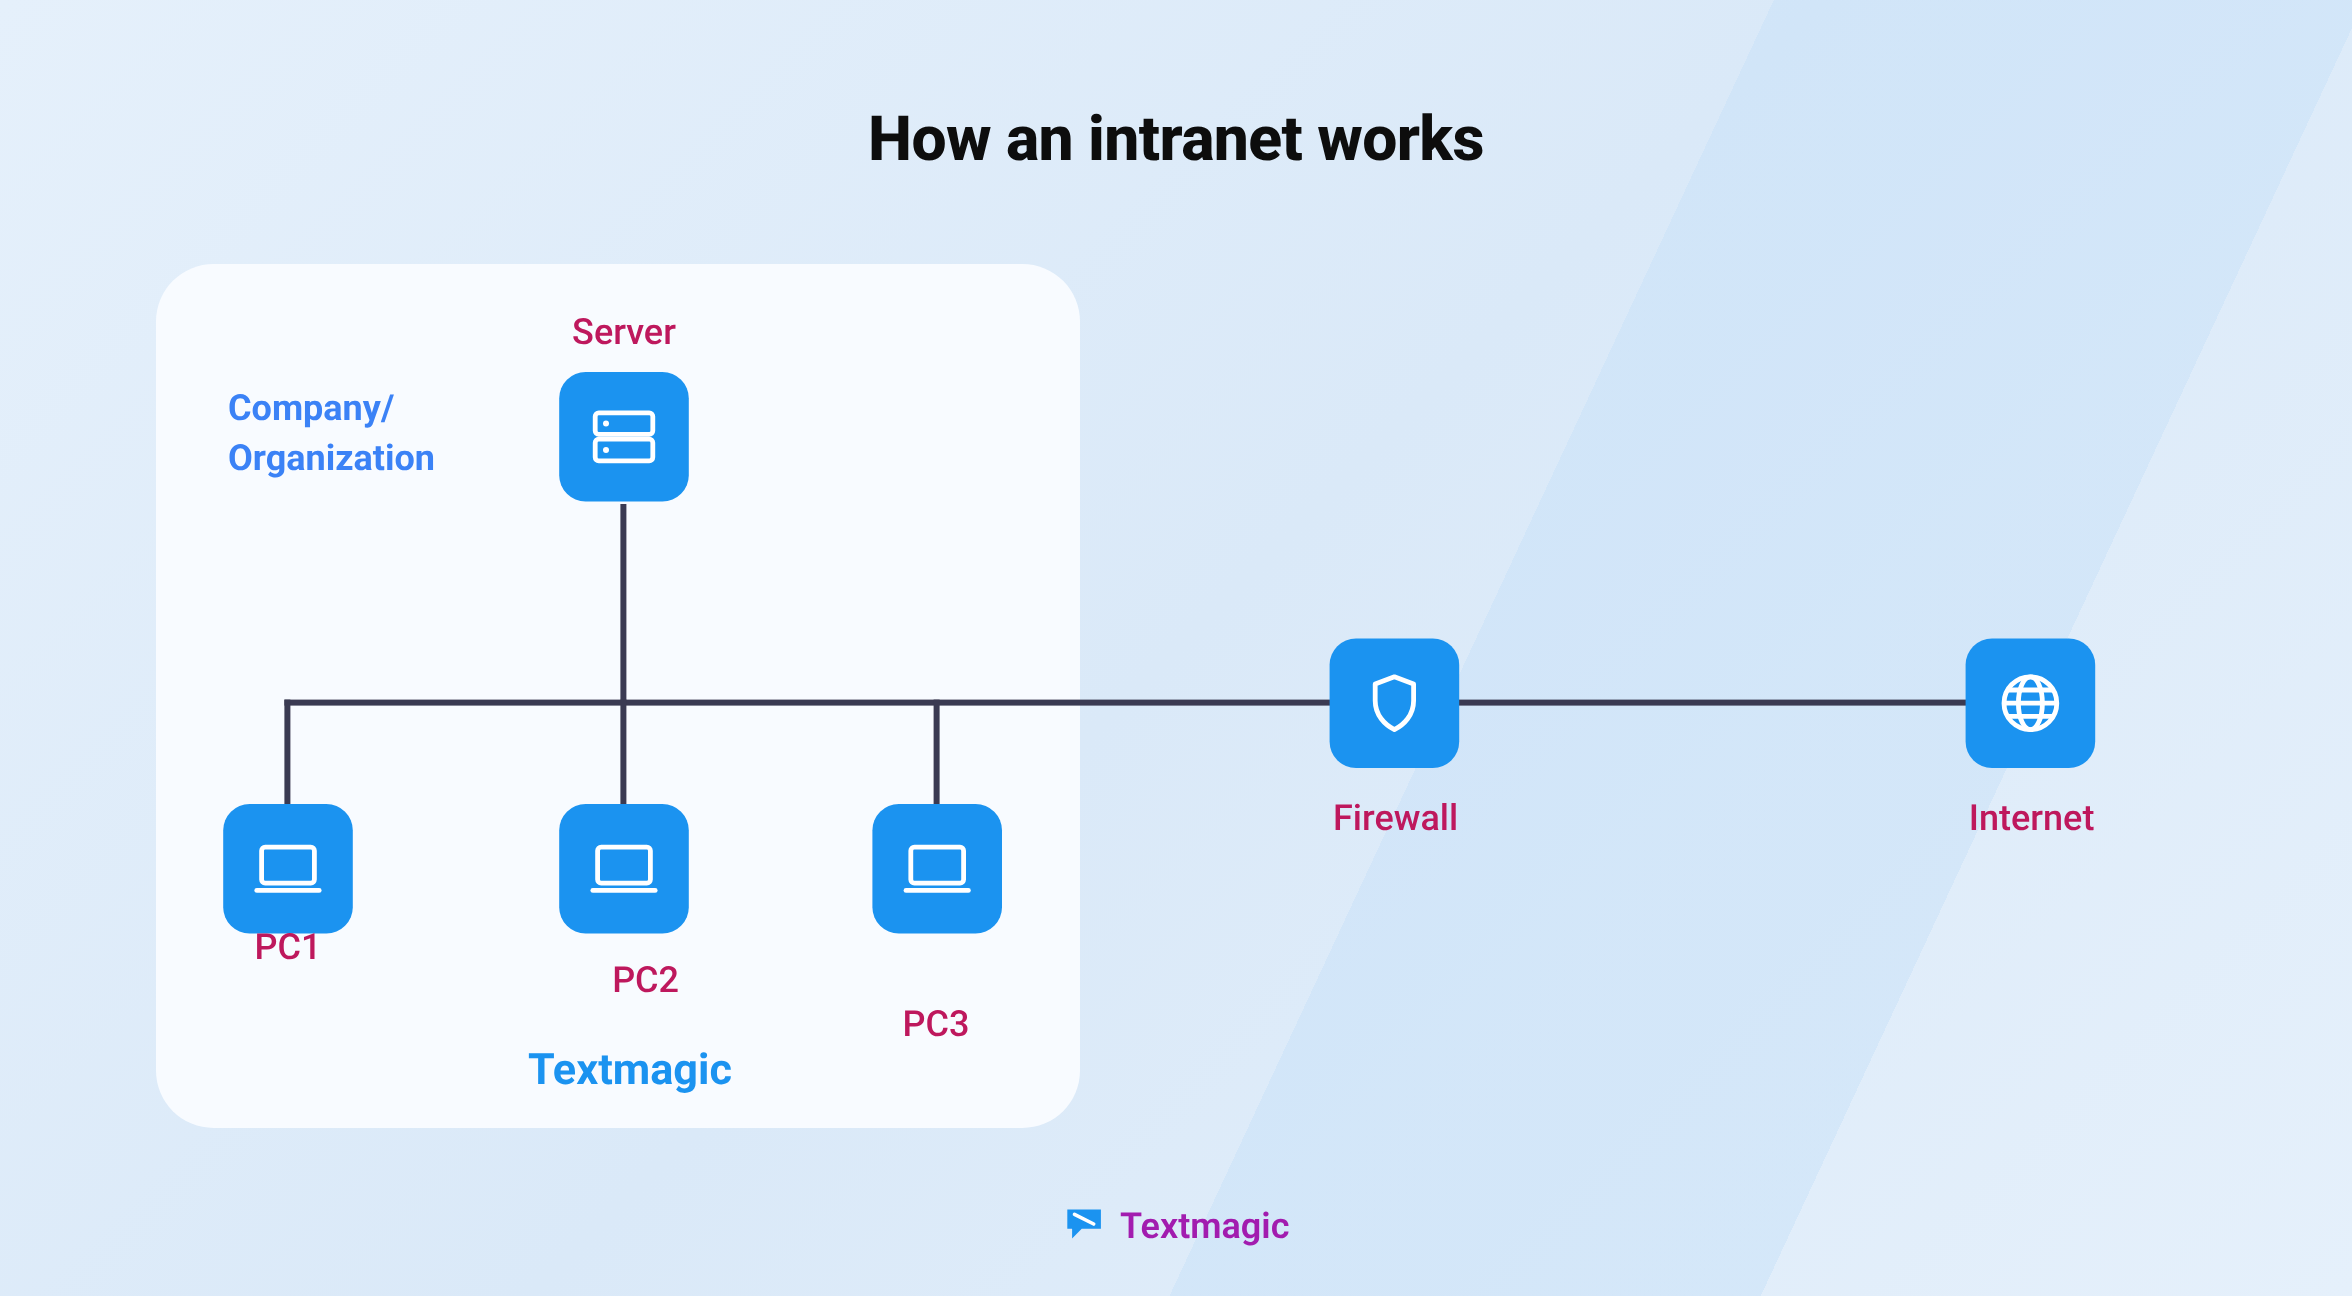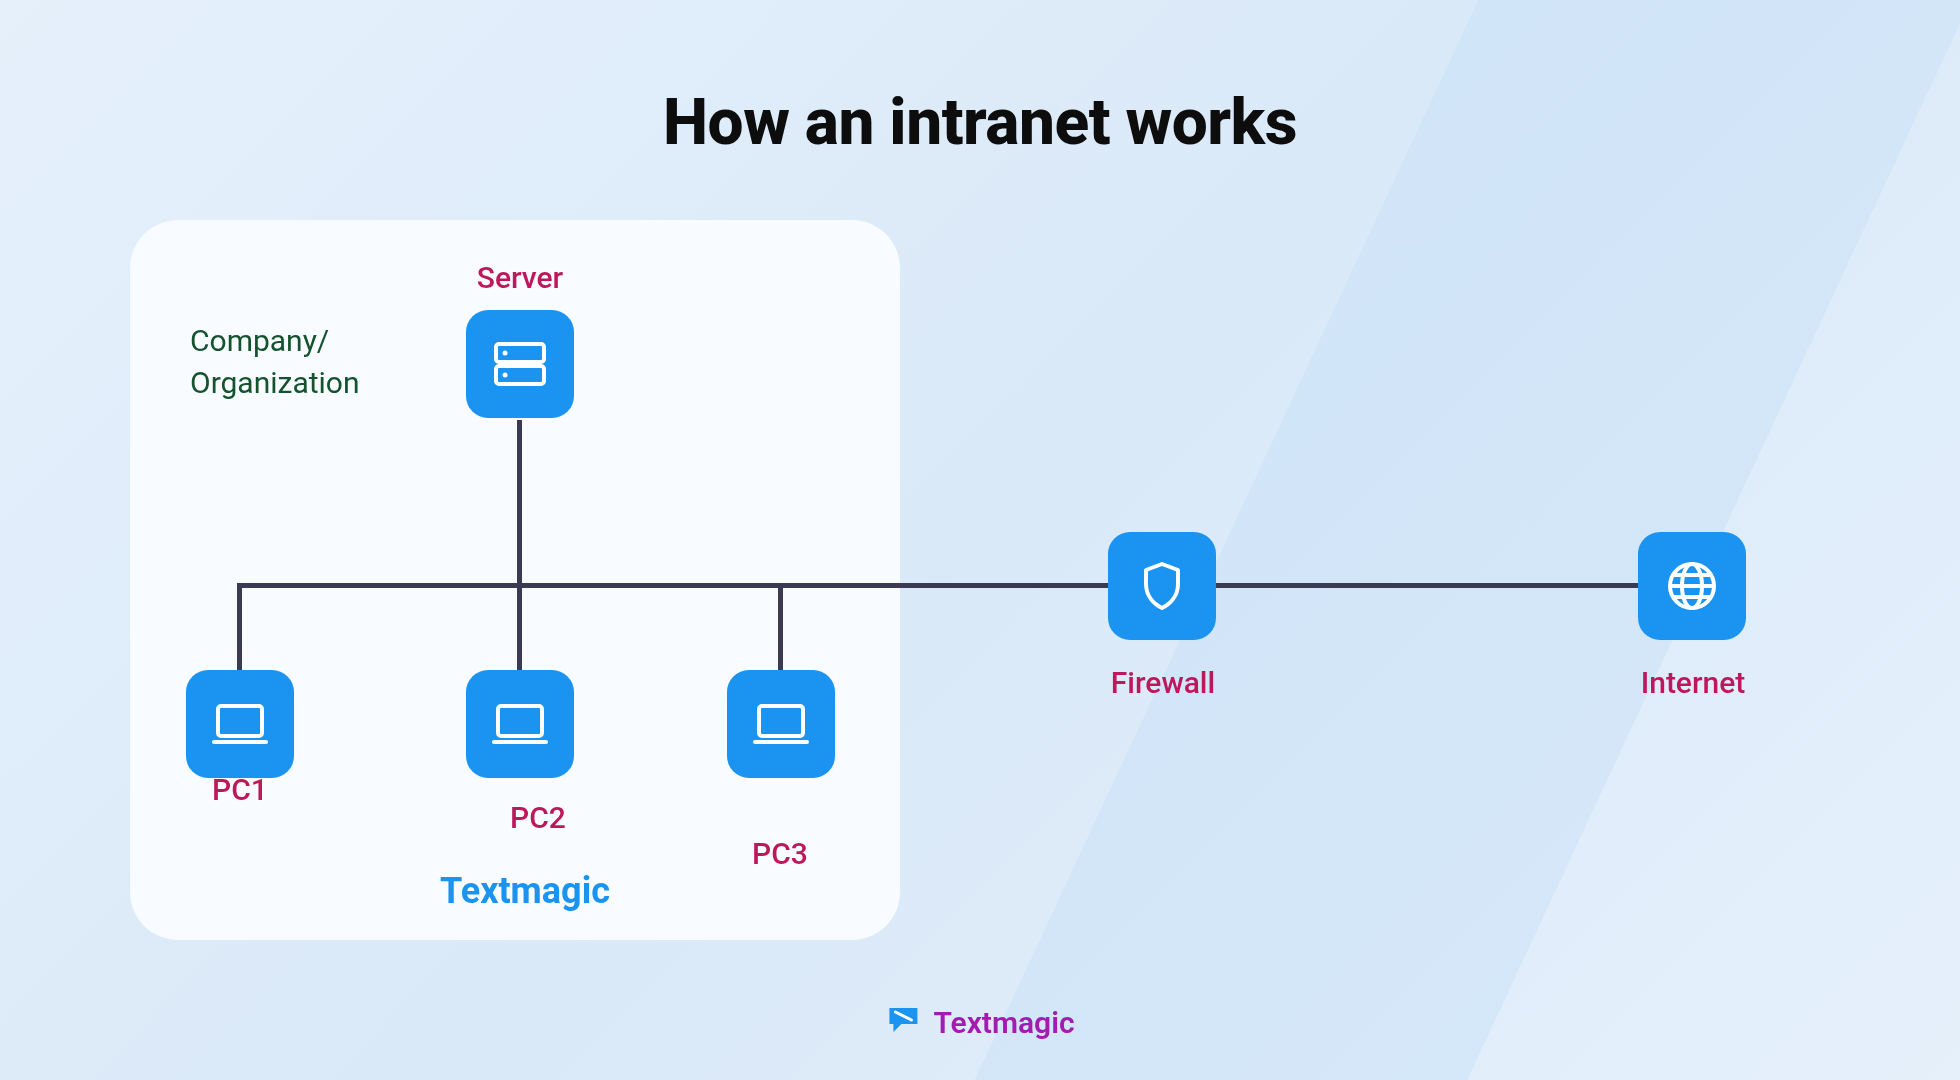--- a/index.html
+++ b/index.html
@@ -18,41 +18,41 @@
       width: 100%;
       height: 100%;
       background: linear-gradient(115deg, transparent 60%, rgba(200,225,248,0.5) 60%, rgba(200,225,248,0.5) 80%, transparent 80%);
     }
     .title {
       position: absolute;
       top: 85px;
       left: 0;
       width: 100%;
       text-align: center;
-      font-size: 64px;
+      font-size: 52px;
       font-weight: 800;
       color: #0d0d0d;
       letter-spacing: -0.5px;
     }
     .intranet-box {
       position: absolute;
       left: 130px;
       top: 220px;
       width: 770px;
       height: 720px;
       background: #f8fbff;
       border-radius: 48px;
     }
     .company-label {
       position: absolute;
       left: 190px;
       top: 320px;
       font-size: 30px;
-      font-weight: 400;
-      color: #14532d;
+      font-weight: 700;
+      color: #3b82f6;
       line-height: 1.4;
     }
     .label {
       position: absolute;
       font-size: 30px;
       font-weight: 500;
       color: #be185d;
       text-align: center;
     }
     .intranet-label {

